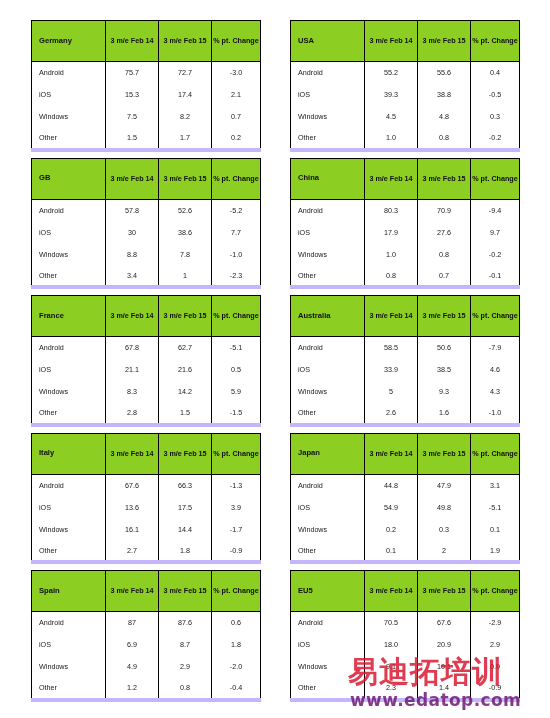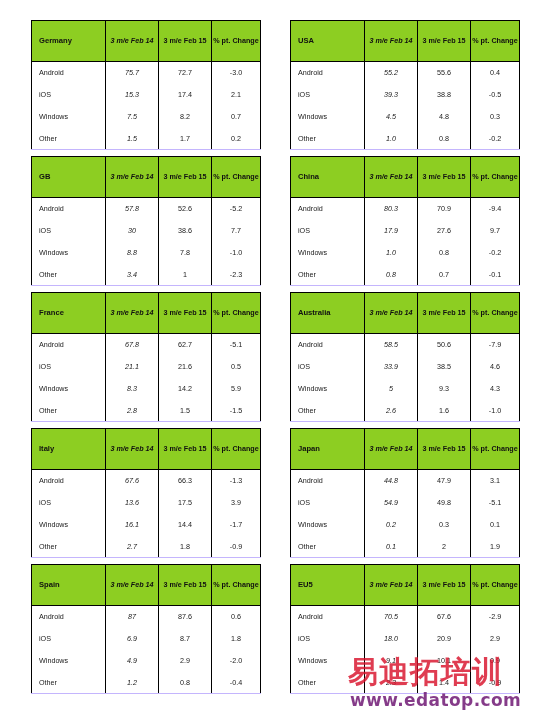--- a/index.html
+++ b/index.html
@@ -56,27 +56,27 @@
   .tbl tbody td {
     background: #ffffff;
     font-size: 7.2px;
     color: #1a1a1a;
     height: 22px;
     text-align: center;
     border-top: none;
     border-bottom: none;
     padding: 1px;
   }
-  .tbl tbody tr:last-child td { border-bottom: 1px solid #c4b5fd; }
+  .tbl tbody tr:last-child td { border-bottom: 4px solid #c4b5fd; }
   .tbl tbody td.os {
     text-align: left;
     padding-left: 7px;
   }
   .c-os  { width: 74px; }
-  .c-v1  { width: 53px; font-style: italic; }
+  .c-v1  { width: 53px; }
   .c-v2  { width: 53px; }
   .c-chg { width: 49px; }
 
   #watermark {
     position: absolute;
     left: 348px; top: 652px;
     width: 218px; height: 66px;
     pointer-events: none;
     user-select: none;
   }

